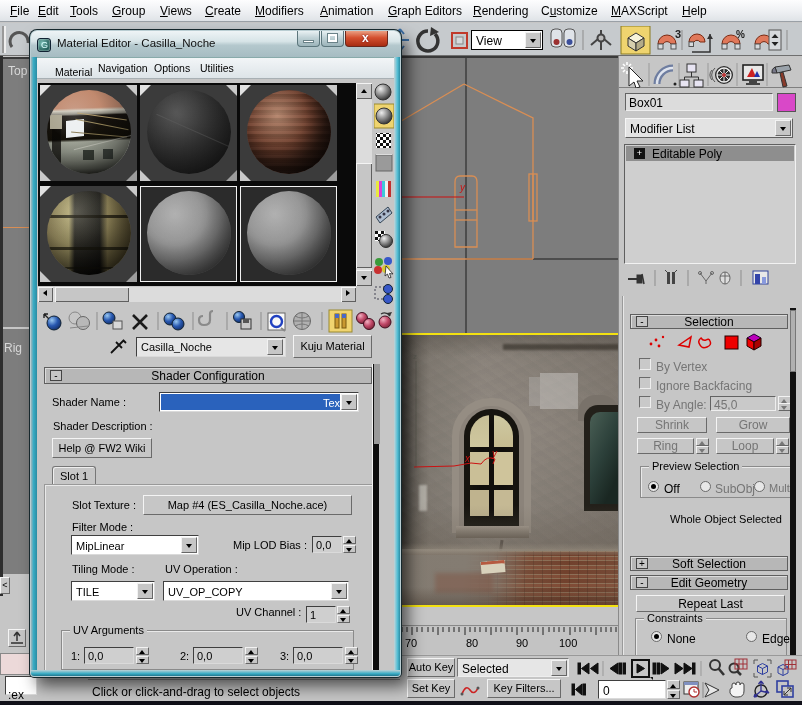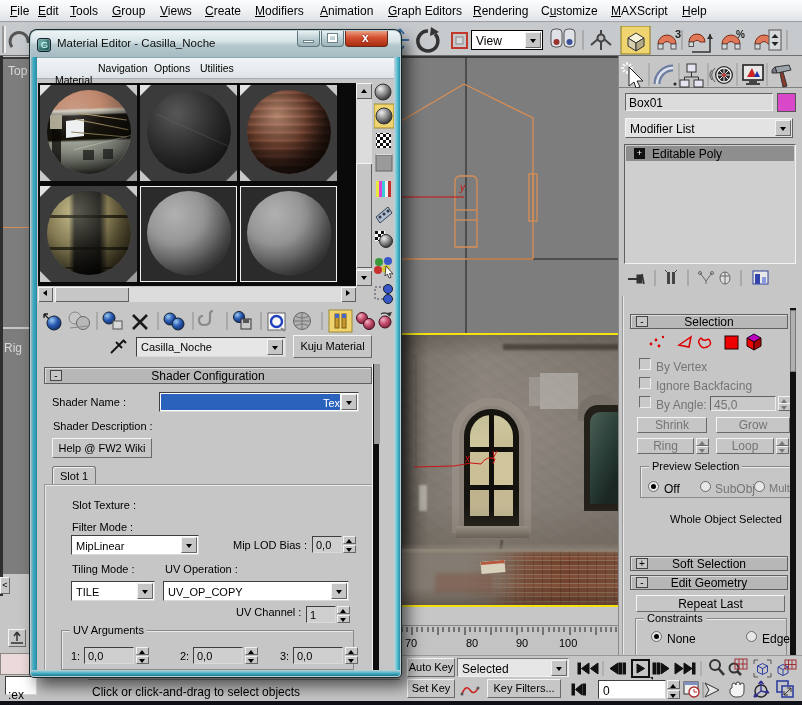--- a/index.html
+++ b/index.html
@@ -661,21 +661,21 @@
       <div style="position:absolute;left:6px;top:3px;width:9px;height:8px;border:2px solid #fff;outline:1px solid #6a8288;"></div>
     </div>
     <div class="abs" style="left:48px;top:0;width:43px;height:16px;border:1px solid #69281c;border-top:none;border-radius:0 0 4px 4px;background:linear-gradient(#eba083,#d4502f 45%,#a72d12);">
       <span style="position:absolute;left:16px;top:0px;font-size:12px;font-weight:bold;color:#fff;text-shadow:0 0 2px #601;">x</span>
     </div>
   </div>
 
   <div class="abs" id="client" style="left:7px;top:27px;width:357px;height:613px;background:#c6c6c6;border-top:1px solid #8aa;overflow:hidden;">
 
     <div class="abs" style="left:0;top:0;width:357px;height:21px;background:linear-gradient(#f2f5f7,#dde4e8);border-bottom:1px solid #a8b0b4;font-size:10.5px;">
-      <span class="abs" style="left:18px;top:16px;">Material</span>
+      <span class="abs" style="left:18px;top:8px;">Material</span>
       <span class="abs" style="left:61px;top:4px;">Navigation</span>
       <span class="abs" style="left:117px;top:4px;">Options</span>
       <span class="abs" style="left:163px;top:4px;">Utilities</span>
     </div>
 
     <div class="abs" id="slots" style="left:1px;top:25px;width:318px;height:203px;background:#0a0a0a;">
 
       <div class="cell" style="left:2px;top:2px;">
         <div class="corn ctl"></div>
           <div class="corn ctr"></div>
@@ -907,20 +907,21 @@
         </div>
     </div>
     <span class="abs" style="left:16px;top:362px;font-size:11px;">Shader Description :</span>
     <div class="abs raised" style="left:15px;top:380px;width:100px;height:20px;text-align:center;line-height:18px;font-size:11px;">Help @ FW2 Wiki</div>
 
     <div class="abs" style="left:15px;top:408px;width:44px;height:19px;border:1px solid #777;border-bottom:none;border-radius:3px 3px 0 0;background:#c6c6c6;box-shadow:inset 1px 1px 0 #eee;">
       <span style="position:absolute;left:7px;top:3px;font-size:11px;">Slot 1</span>
     </div>
     <div class="abs" style="left:7px;top:426px;width:330px;height:186px;border:1px solid #999;border-bottom:none;box-shadow:inset 1px 1px 0 #e9e9e9;"></div>
     <span class="abs" style="left:35px;top:441px;font-size:11px;">Slot Texture :</span>
+    <div class="abs raised" style="left:106px;top:437px;width:209px;height:20px;text-align:center;line-height:18px;font-size:11px;">Map #4 (ES_Casilla_Noche.ace)</div>
     <span class="abs" style="left:35px;top:463px;font-size:11px;">Filter Mode :</span>
     <div class="abs sunkfield" style="left:34px;top:477px;width:128px;height:20px;">
       <span style="position:absolute;left:4px;top:4px;font-size:11px;">MipLinear</span>
       <div class="abs combo-arrow" style="right:1px;top:1px;width:16px;height:16px;">
           <div class="tri-d" style="left:4px;top:6px;"></div>
         </div>
     </div>
     <span class="abs" style="left:196px;top:481px;font-size:11px;">Mip LOD Bias :</span>
     <div class="abs sunkfield" style="left:275px;top:478px;width:30px;height:17px;background:#cfcfcf;">
         <span style="position:absolute;left:3px;top:2px;font-size:11px;">0,0</span>

